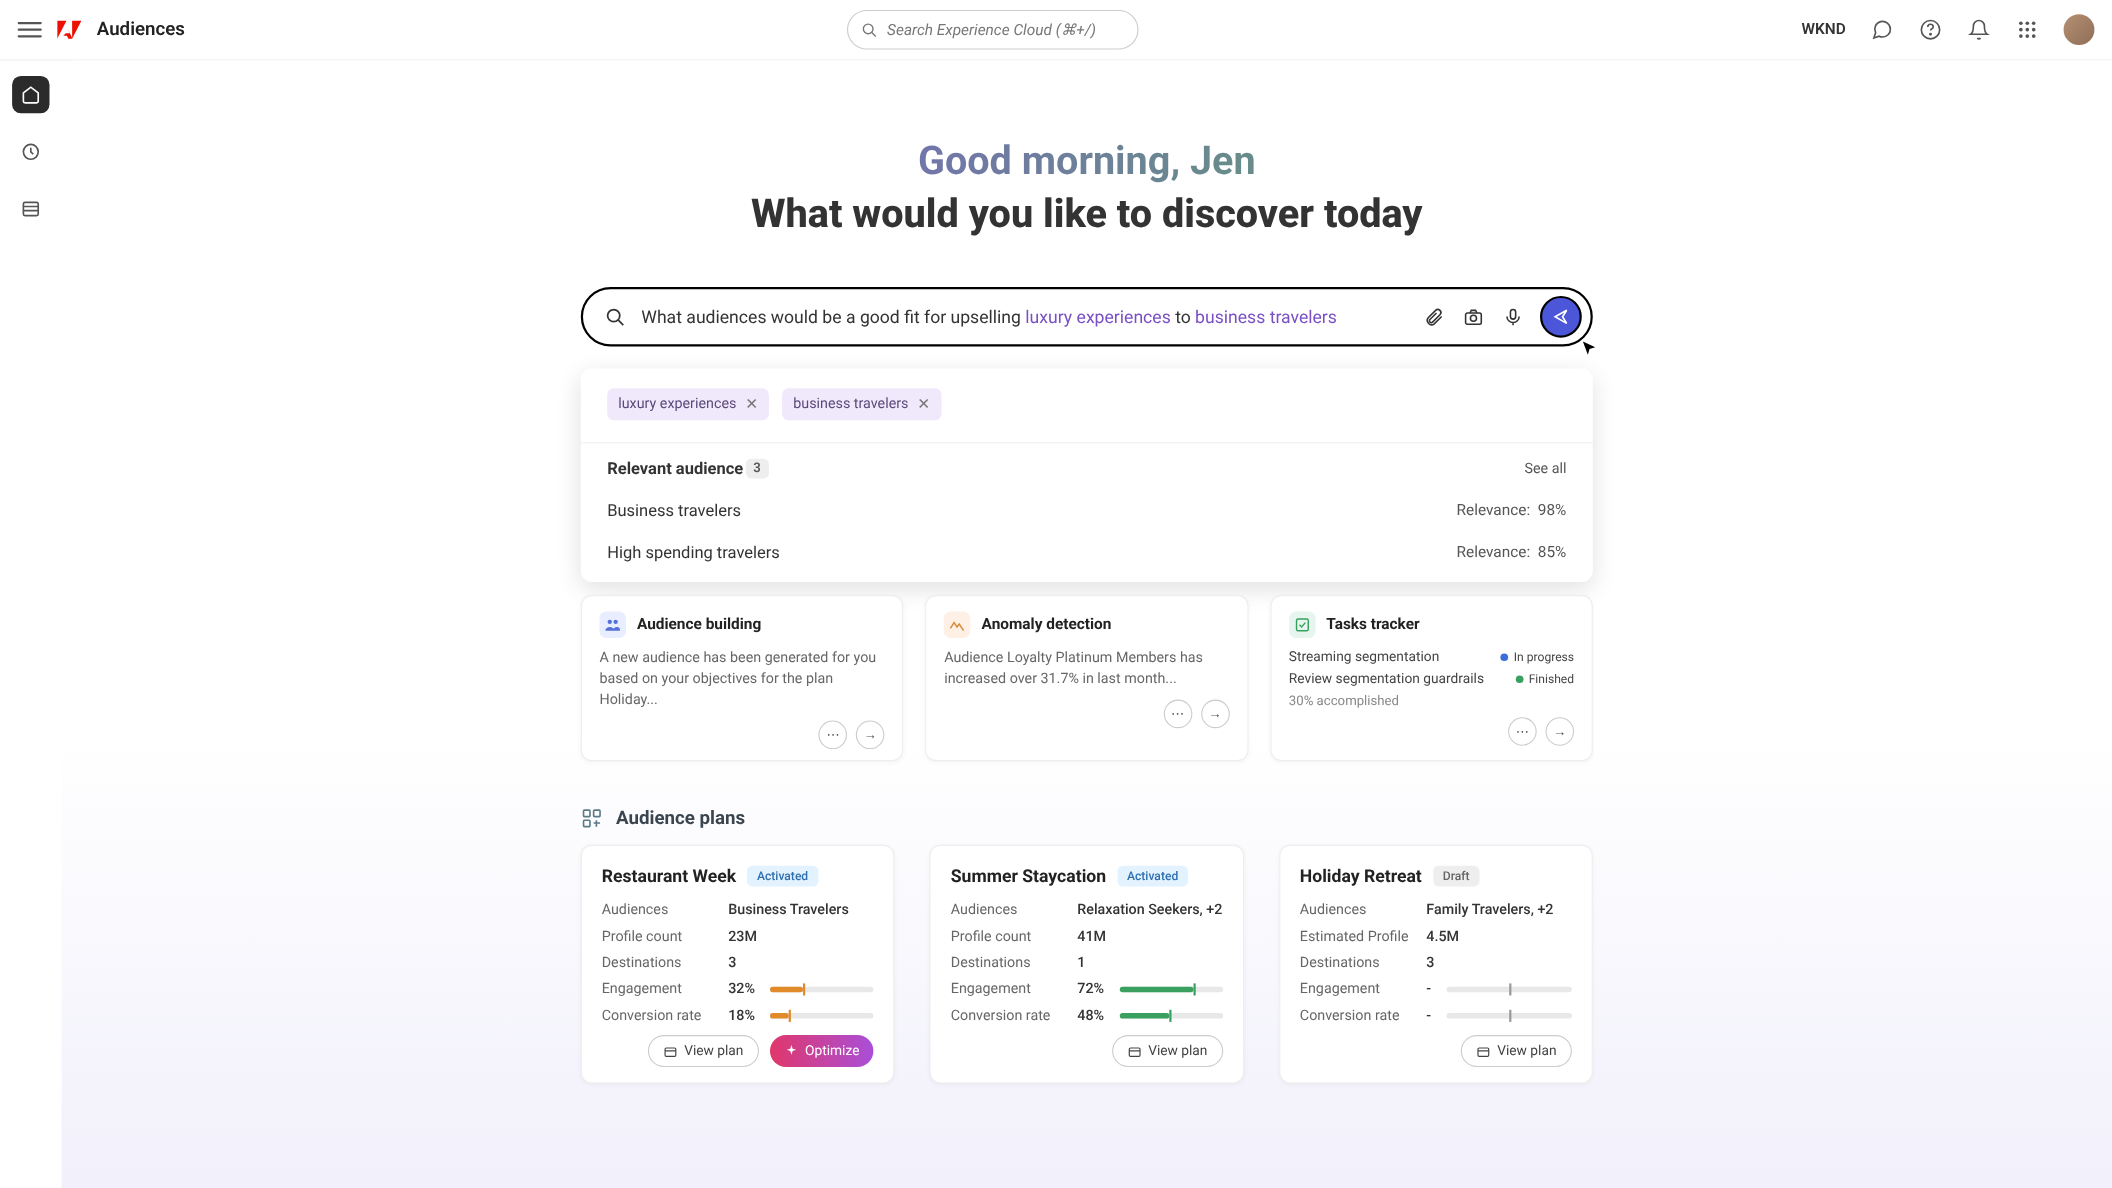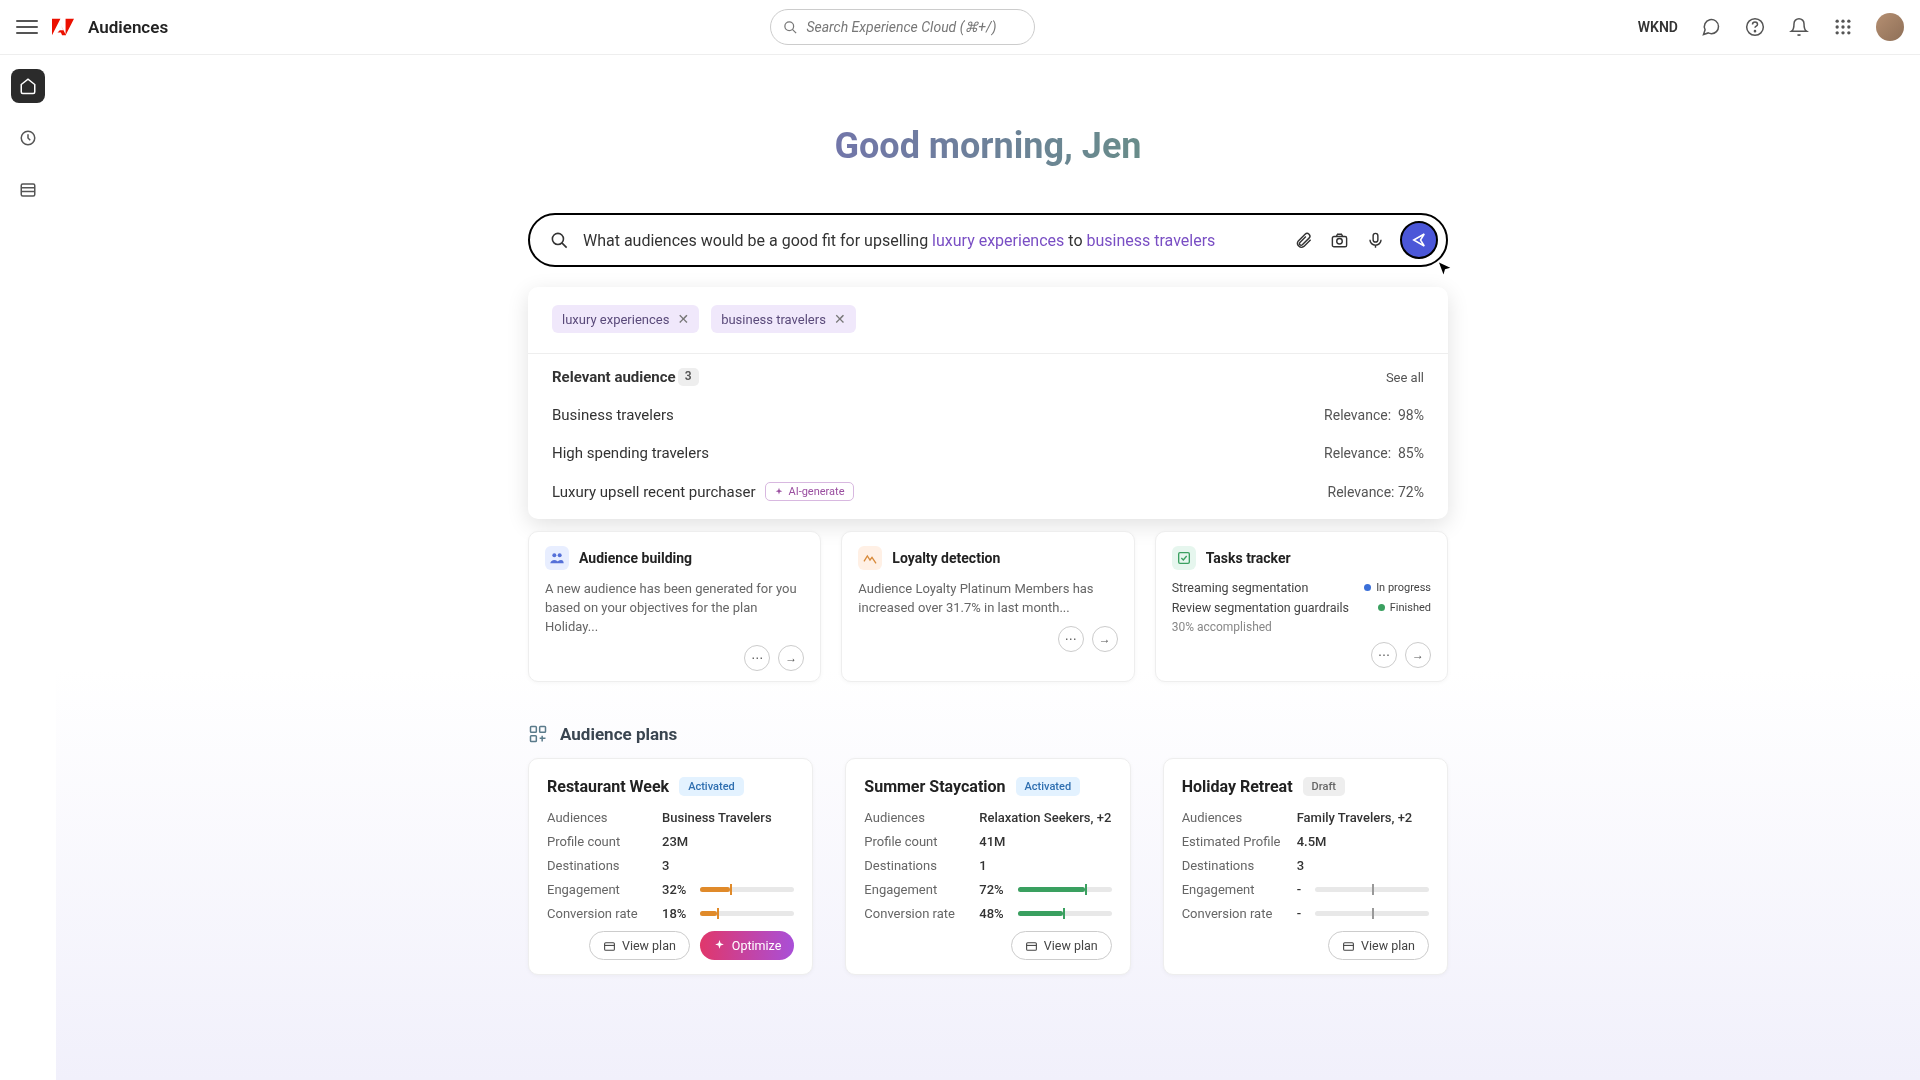--- a/index.html
+++ b/index.html
@@ -172,20 +172,21 @@
         <line x1="3" y1="14" x2="21" y2="14"></line>
       </svg>
     </div>
 </div>
 
 <div class="main">
   <div class="content">
 
     <div class="greeting">
       <div class="greeting-line1">Good morning, Jen</div>
+      <div class="greeting-line2">What would you like to discover today</div>
     </div>
 
     <div class="ai-search">
       <svg width="19" height="19" viewBox="0 0 24 24" fill="none" stroke="#333" stroke-width="2">
           <circle cx="10" cy="10" r="7"></circle>
           <line x1="15" y1="15" x2="21" y2="21"></line>
         </svg>
       <div class="query">
         <span>What audiences would be a good fit for upselling </span><span class="hl">luxury experiences</span><span> to </span><span class="hl">business travelers</span>
       </div>
@@ -236,29 +237,20 @@
         </div>
         <div class="see-all">See all</div>
       </div>
       <div class="audience-row">
         <span class="audience-name">Business travelers</span>
         <span class="relevance"><span>Relevance:</span>&nbsp;&nbsp;<span>98%</span></span>
       </div>
       <div class="audience-row">
         <span class="audience-name">High spending travelers</span>
         <span class="relevance"><span>Relevance:</span>&nbsp;&nbsp;<span>85%</span></span>
-      </div>
-      <div class="audience-row">
-        <span><span class="audience-name">Luxury upsell recent purchaser</span><span class="ai-gen-badge">
-              <svg width="10" height="10" viewBox="0 0 24 24" fill="#9a4fa0">
-                <path d="M12 2l2 6 6 2-6 2-2 6-2-6-6-2 6-2z"></path>
-              </svg>
-              <span>AI-generate</span>
-            </span></span>
-        <span class="relevance"><span>Relevance:</span> <span>72%</span></span>
       </div>
     </div>
 
     <div class="insight-row">
       <div class="insight-card">
         <div class="insight-head">
           <div class="insight-icon" style="background:#e8eeff;color:#5570d8">
               <svg width="16" height="16" viewBox="0 0 24 24" fill="currentColor">
                 <circle cx="8" cy="8" r="3"></circle>
                 <circle cx="16" cy="8" r="3"></circle>
@@ -273,21 +265,21 @@
           <div class="circ-btn">→</div>
         </div>
       </div>
       <div class="insight-card">
         <div class="insight-head">
           <div class="insight-icon" style="background:#fff0e5;color:#d88a3a">
               <svg width="16" height="16" viewBox="0 0 24 24" fill="none" stroke="currentColor" stroke-width="2">
                 <path d="M3 17l5-8 4 6 3-4 6 9"></path>
               </svg>
             </div>
-          <div class="insight-title">Loyalty detection</div>
+          <div class="insight-title">Anomaly detection</div>
         </div>
         <div class="insight-body">Audience Loyalty Platinum Members has increased over 31.7% in last month...</div>
         <div class="insight-foot">
           <div class="circ-btn">⋯</div>
           <div class="circ-btn">→</div>
         </div>
       </div>
       <div class="insight-card">
         <div class="insight-head">
           <div class="insight-icon" style="background:#e6f6ee;color:#3aa060">

